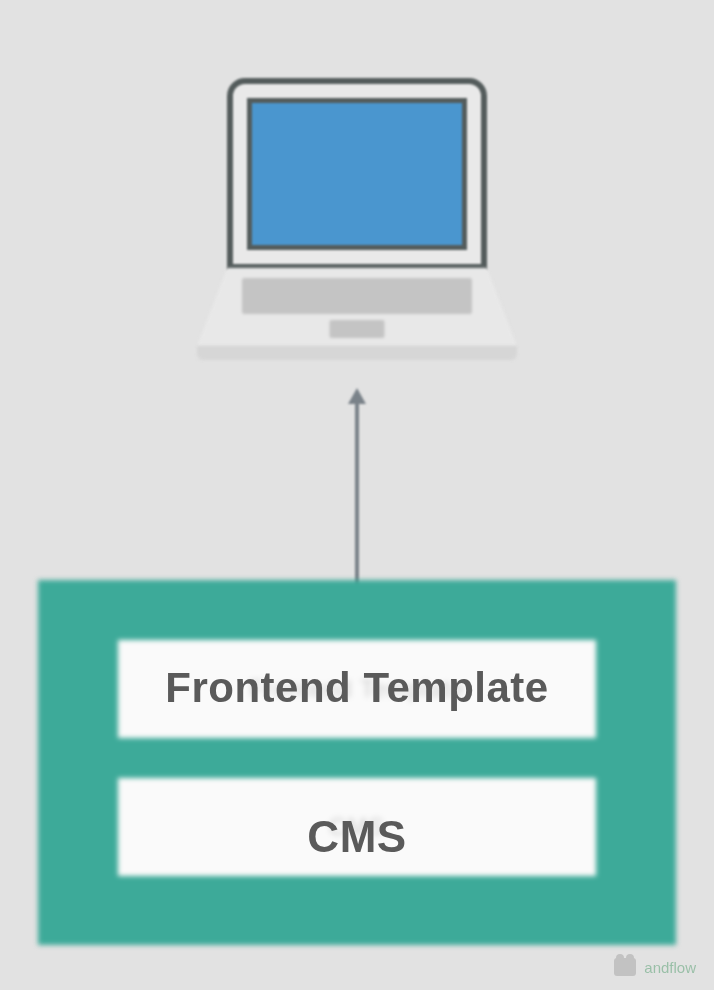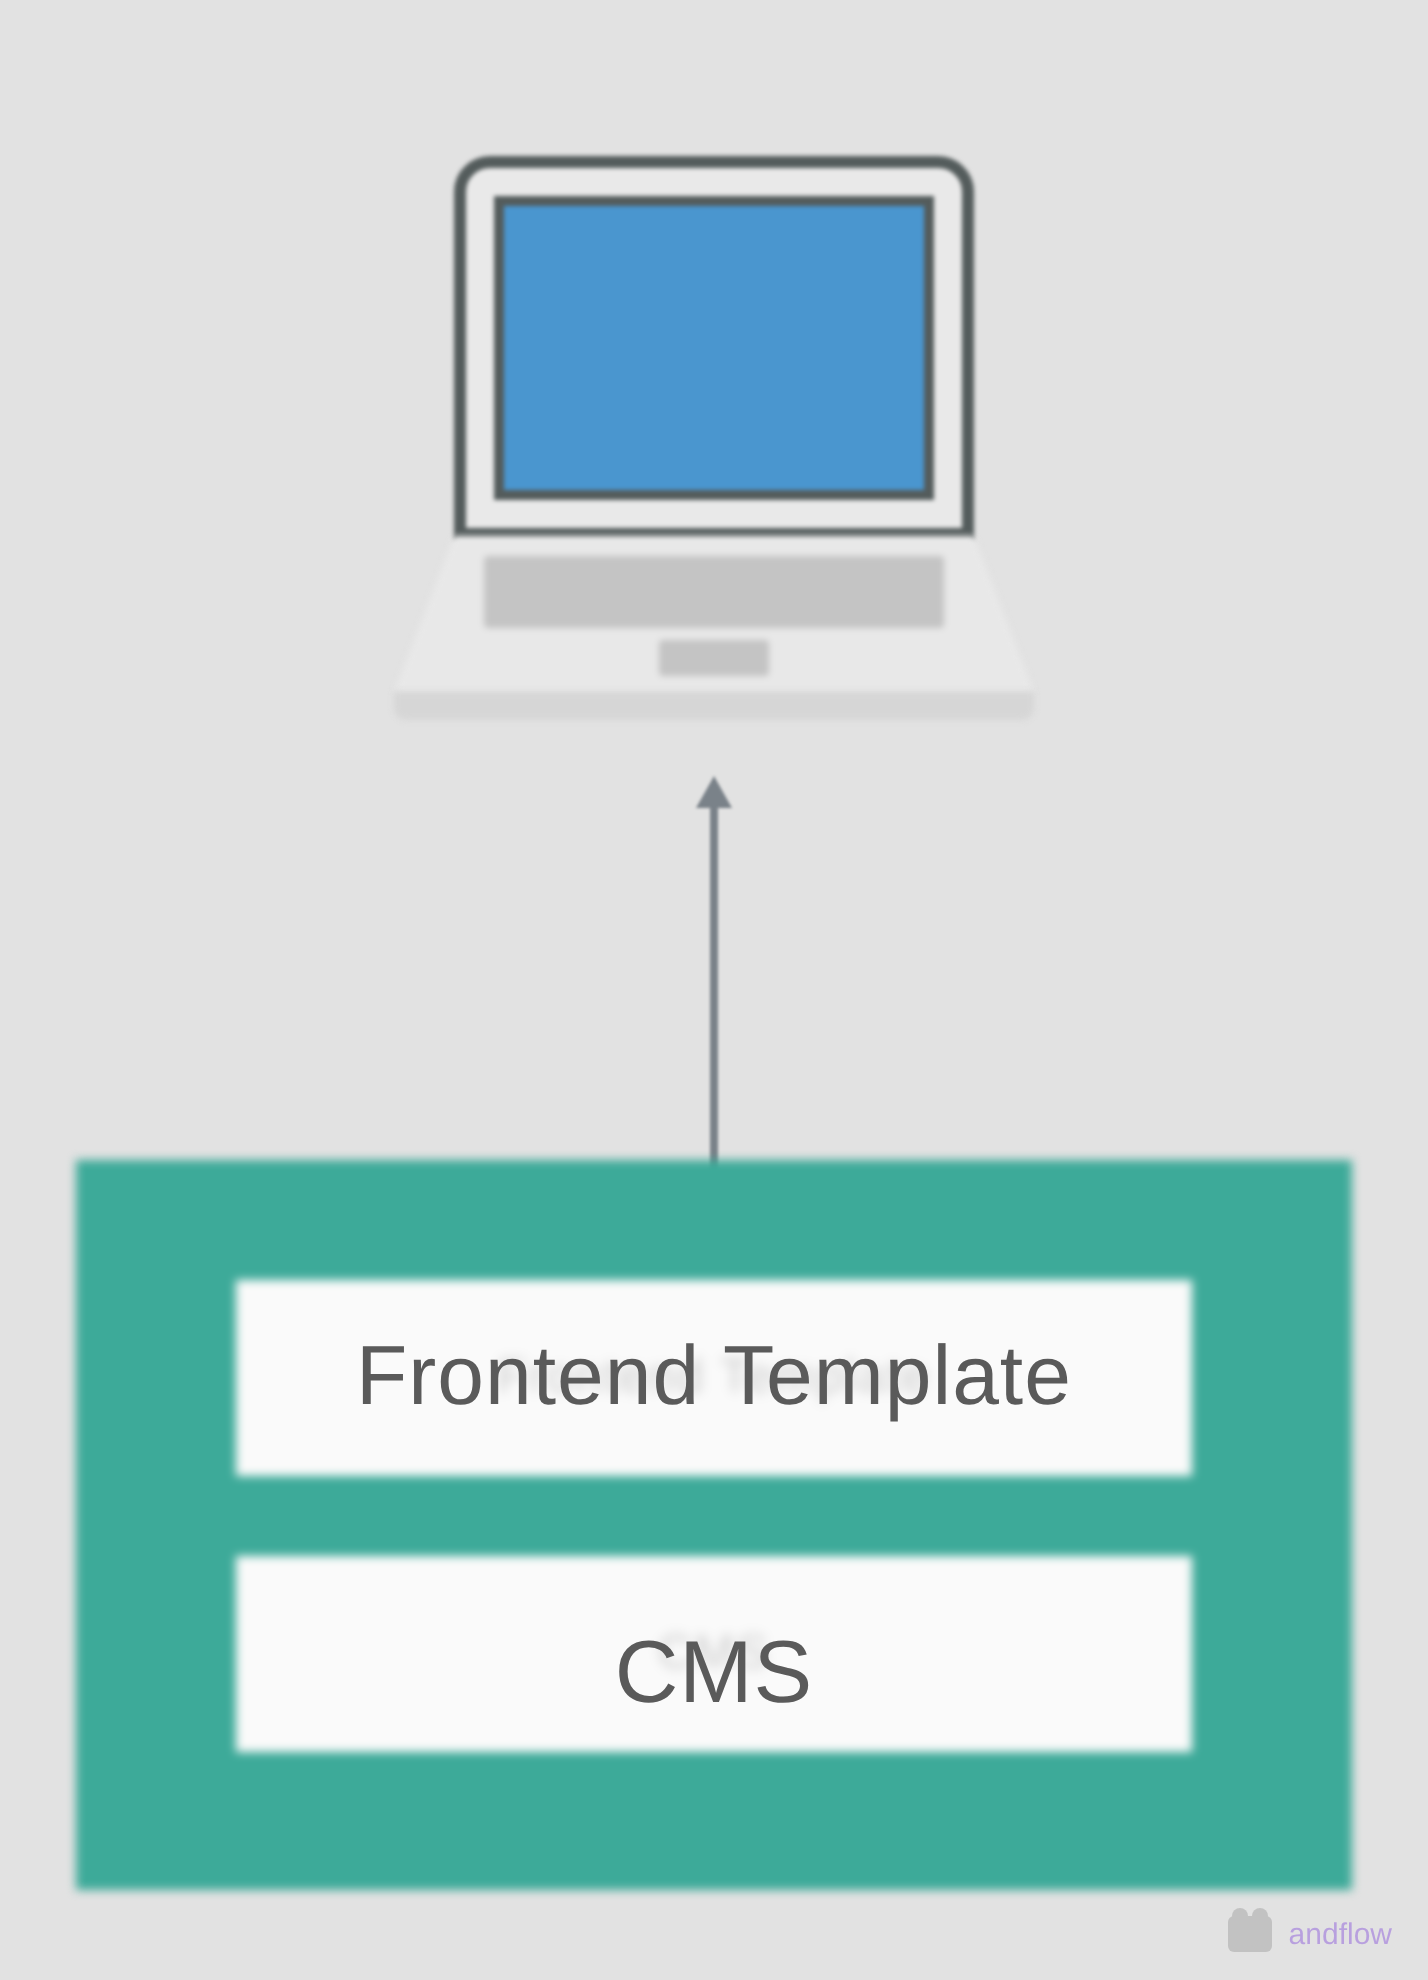--- a/index.html
+++ b/index.html
@@ -137,21 +137,21 @@
       letter-spacing: 1px;
     }
     
     .label-overlay {
       position: absolute;
       left: 0;
       right: 0;
       text-align: center;
       color: #5a5a5a;
       font-size: 42px;
-      font-weight: 400;
+      font-weight: 700;
       letter-spacing: 0.5px;
     }
     .label-frontend {
       top: 664px;
     }
     .label-cms {
       top: 800px;
       font-size: 44px;
       margin-top: 12px;
     }
@@ -178,21 +178,21 @@
       position: absolute;
       background: #888;
       width: 8px;
       height: 8px;
       border-radius: 50%;
     }
     .wm-icon::before { top: -4px; left: 2px; }
     .wm-icon::after { top: -4px; right: 2px; }
     .wm-text {
       font-size: 15px;
-      color: #6d28d9;
+      color: #15803d;
     }
   </style>
 </head>
 <body>
 
 <div class="canvas">
 
   <div class="laptop">
     <div class="laptop-body">
       <div class="laptop-screen"></div>

